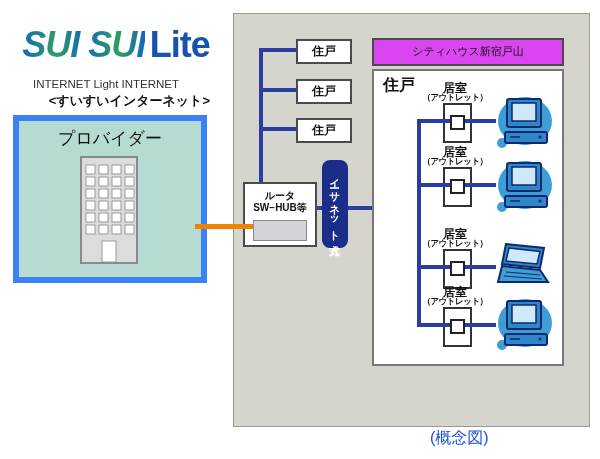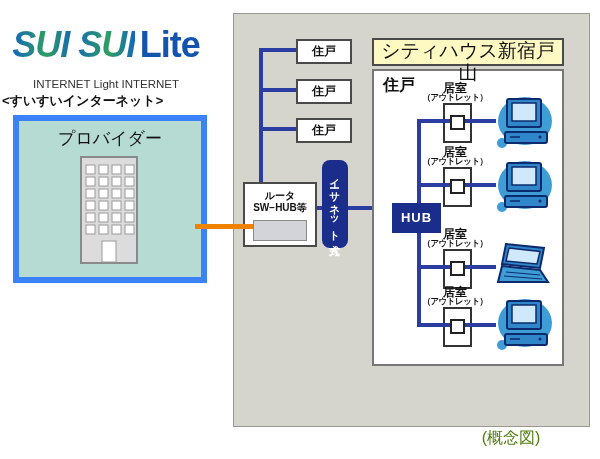--- a/index.html
+++ b/index.html
@@ -1,30 +1,30 @@
 <!DOCTYPE html>
 <html><head>
 <meta charset="utf-8">
 <style>
   html,body{margin:0;padding:0;background:#fff;}
   #screen{
     position:relative;width:600px;height:459px;background:#ffffff;
     font-family:"Liberation Sans","DejaVu Sans",sans-serif;overflow:hidden;
   }
   
-  .logo-brand{position:absolute;left:10px;top:24px;width:192px;text-align:center;white-space:nowrap;}
+  .logo-brand{position:absolute;left:20px;top:24px;width:192px;text-align:center;white-space:nowrap;}
   .logo-sui{
     font-size:36px;font-weight:bold;font-style:italic;letter-spacing:-1px;
     background:linear-gradient(90deg,#1467b8 0%,#2f9e62 28%,#1467b8 50%,#2f9e62 78%,#1467b8 100%);
     -webkit-background-clip:text;background-clip:text;color:transparent;
   }
   .logo-lite{font-size:36px;font-weight:bold;color:#1453ae;letter-spacing:-1px;}
   .logo-line1{position:absolute;left:2px;top:65px;width:208px;text-align:center;font-size:10.5px;color:#333;letter-spacing:-0.3px;}
   .logo-line2{position:absolute;left:2px;top:78px;width:208px;text-align:center;font-size:11.5px;color:#333;}
-  .logo-line3{position:absolute;left:2px;top:92px;width:208px;text-align:left;font-size:13px;font-weight:bold;color:#111;}
+  .logo-line3{position:absolute;left:2px;top:92px;width:208px;text-align:right;font-size:13px;font-weight:bold;color:#111;}
   
   .provider-box{position:absolute;left:13px;top:115px;width:182px;height:156px;background:#b6dbd2;border:6px solid #3b82f6;}
   .provider-label{position:absolute;left:0;top:6px;width:100%;text-align:center;font-size:17px;color:#111;}
   .provider-building{position:absolute;left:61px;top:35px;}
   
   .orange-line{position:absolute;left:195px;top:224px;width:60px;height:5px;background:#ef8200;z-index:3;}
   .blue{background:#2b3da0;position:absolute;}
   .left-trunk{left:259px;top:48px;width:4px;height:136px;z-index:1;}
   .branch-u1{left:259px;top:48px;width:37px;height:4px;z-index:1;}
   .branch-u2{left:259px;top:88px;width:37px;height:4px;z-index:1;}
@@ -44,41 +44,41 @@
   
   .router-box{position:absolute;left:243px;top:182px;width:70px;height:61px;background:#fff;border:2px solid #4a4a4a;z-index:2;}
   .router-text{position:absolute;left:0;top:6px;width:100%;text-align:center;font-size:10px;font-weight:bold;color:#111;line-height:12px;}
   .router-device{position:absolute;left:253px;top:220px;width:52px;height:19px;background:#d3d3da;border:1px solid #8a8a8a;z-index:4;}
   
   .ethernet-label{position:absolute;left:322px;top:160px;width:26px;height:88px;background:#1b2d8a;border-radius:8px;z-index:4;
     display:flex;align-items:center;justify-content:center;
     writing-mode:vertical-rl;text-orientation:upright;
     color:#fff;font-size:10.5px;font-weight:bold;letter-spacing:1px;}
   
-  .title-box{position:absolute;left:372px;top:38px;width:188px;height:24px;background:#fef9c3;border:2px solid #4a4a4a;z-index:2;
-    text-align:center;font-size:19px;color:#111;line-height:22px;}
+  .title-box{position:absolute;left:372px;top:38px;width:188px;height:24px;background:#d946ef;border:2px solid #4a4a4a;z-index:2;
+    text-align:center;font-size:11px;color:#111;line-height:22px;}
   .big-box{position:absolute;left:372px;top:69px;width:188px;height:293px;background:#fff;border:2px solid #777;z-index:1;}
   .big-unit-label{position:absolute;left:383px;top:75px;font-size:16px;font-weight:bold;color:#111;z-index:2;}
   .hub-box{position:absolute;left:392px;top:203px;width:49px;height:30px;background:#1b2d8a;z-index:5;
     color:#fff;font-size:13px;font-weight:bold;text-align:center;line-height:30px;letter-spacing:1px;}
   
   .outlet-box{position:absolute;left:443px;width:25px;height:36px;background:#fff;border:2px solid #333;z-index:2;}
   .ob-0{top:103px;} .ob-1{top:167px;} .ob-2{top:249px;} .ob-3{top:307px;}
   .outlet-square{position:absolute;left:450px;width:11px;height:11px;background:#fff;border:2px solid #222;z-index:4;}
   .os-0{top:115px;} .os-1{top:179px;} .os-2{top:261px;} .os-3{top:319px;}
   .room-label{position:absolute;left:413px;width:84px;text-align:center;z-index:2;color:#111;}
   .room-label .rn{font-size:12px;font-weight:bold;line-height:10px;}
   .room-label .rs{font-size:8.5px;font-weight:bold;line-height:9px;letter-spacing:-0.5px;}
   .rl-0{top:83px;} .rl-1{top:147px;} .rl-2{top:229px;} .rl-3{top:287px;}
   
   .computer{position:absolute;z-index:4;}
   .pc-0{left:492px;top:96px;} .pc-1{left:492px;top:160px;}
   .pc-2{left:492px;top:242px;} .pc-3{left:492px;top:298px;}
   
-  .caption{position:absolute;left:430px;top:428px;width:162px;text-align:center;font-size:16px;color:#4d7c0f;}
+  .caption{position:absolute;left:430px;top:428px;width:162px;text-align:left;font-size:16px;color:#1d4ed8;}
 </style>
 </head>
 <body>
 
 <div id="screen">
 
   <div class="logo-brand">
     <span class="logo-sui">SUI SUI</span>
     <span class="logo-lite">Lite</span>
   </div>
@@ -143,21 +143,20 @@
       <div>SW−HUB等</div>
     </div>
   </div>
   <div class="router-device"></div>
 
   <div class="ethernet-label">イーサネット方式</div>
 
   <div class="title-box">シティハウス新宿戸山</div>
   <div class="big-box"></div>
   <div class="big-unit-label">住戸</div>
-  <div class="hub-box">HUB</div>
 
   <div class="outlet-box ob-0"></div>
   <div class="outlet-box ob-1"></div>
   <div class="outlet-box ob-2"></div>
   <div class="outlet-box ob-3"></div>
   <div class="outlet-square os-0"></div>
   <div class="outlet-square os-1"></div>
   <div class="outlet-square os-2"></div>
   <div class="outlet-square os-3"></div>
 

